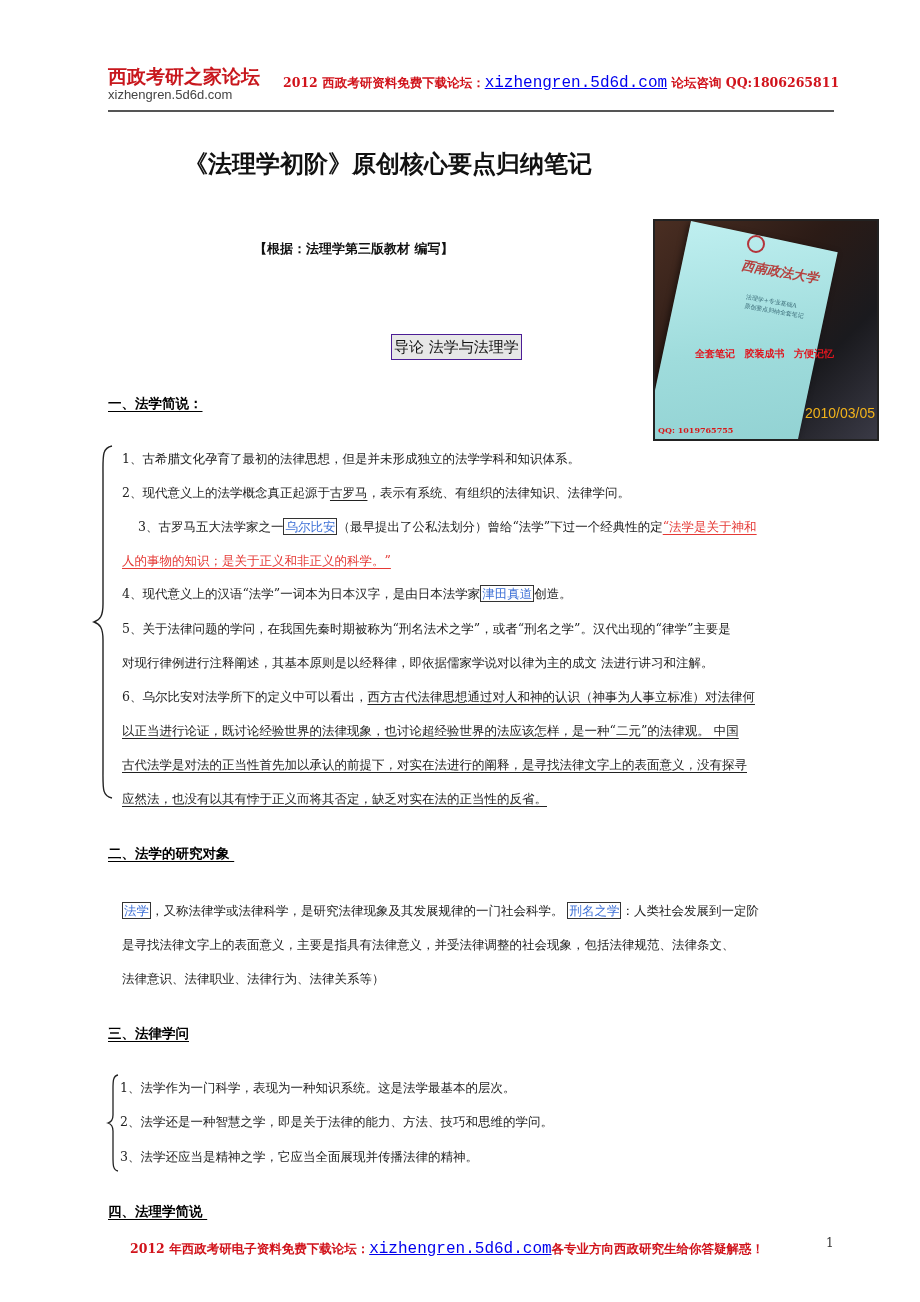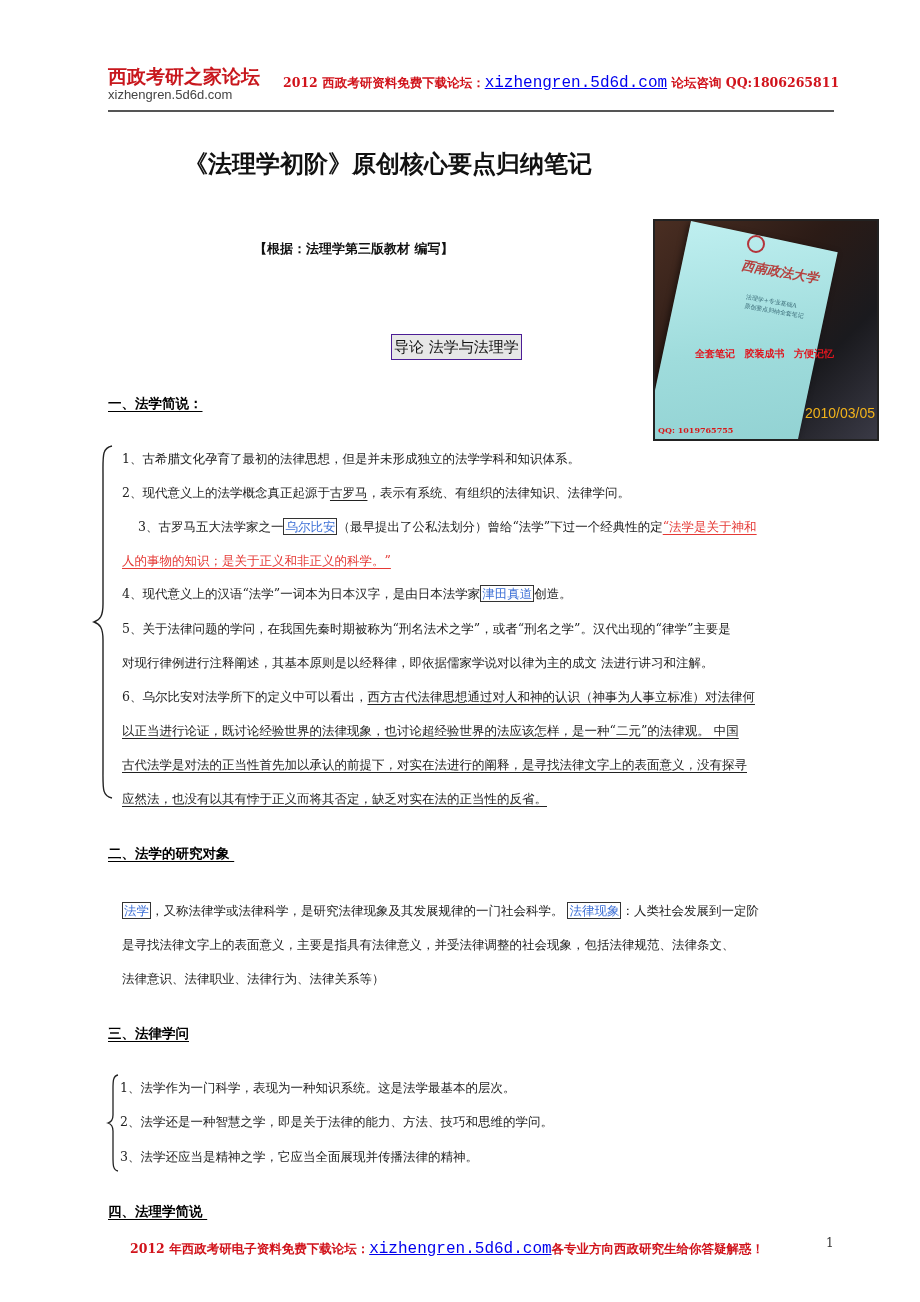--- a/index.html
+++ b/index.html
@@ -120,21 +120,21 @@
 
 <div class="abs line" style="left:122px; top:688px;">
   <span>6、乌尔比安对法学所下的定义中可以看出，</span><span class="u">西方古代法律思想通过对人和神的认识（神事为人事立标准）对法律何</span>
 </div>
 <div class="abs line u" style="left:122px; top:722px;">以正当进行论证，既讨论经验世界的法律现象，也讨论超经验世界的法应该怎样，是一种“二元”的法律观。   中国</div>
 <div class="abs line u" style="left:122px; top:756px;">古代法学是对法的正当性首先加以承认的前提下，对实在法进行的阐释，是寻找法律文字上的表面意义，没有探寻</div>
 <div class="abs line u" style="left:122px; top:790px;">应然法，也没有以其有悖于正义而将其否定，缺乏对实在法的正当性的反省。</div>
 
 <div class="abs sec" style="top:845px;">二、法学的研究对象 </div>
 <div class="abs line" style="left:122px; top:902px;">
-  <span class="boxed">法学</span><span>，又称法律学或法律科学，是研究法律现象及其发展规律的一门社会科学。 </span><span class="boxed">法律现象</span><span>：人类社会发展到一定阶</span>
+  <span class="boxed">法学</span><span>，又称法律学或法律科学，是研究法律现象及其发展规律的一门社会科学。 </span><span class="boxed">刑名之学</span><span>：人类社会发展到一定阶</span>
 </div>
 <div class="abs line" style="left:122px; top:936px;">是寻找法律文字上的表面意义，主要是指具有法律意义，并受法律调整的社会现象，包括法律规范、法律条文、</div>
 <div class="abs line" style="left:122px; top:970px;">法律意识、法律职业、法律行为、法律关系等）</div>
 
 <div class="abs sec" style="top:1025px;">三、法律学问</div>
 <svg class="brace" style="left:106px; top:1073px;" width="14" height="100" viewBox="0 0 14 100">
   <path d="M12 2 C7 3, 7 8, 7 16 L7 42 C7 47, 5 49, 2 50 C5 51, 7 53, 7 58 L7 84 C7 92, 7 97, 12 98" fill="none" stroke="#222" stroke-width="1.3"></path>
 </svg>
 <div class="abs line" style="left:120px; top:1079px;">1、法学作为一门科学，表现为一种知识系统。这是法学最基本的层次。</div>
 <div class="abs line" style="left:120px; top:1113px;">2、法学还是一种智慧之学，即是关于法律的能力、方法、技巧和思维的学问。</div>

